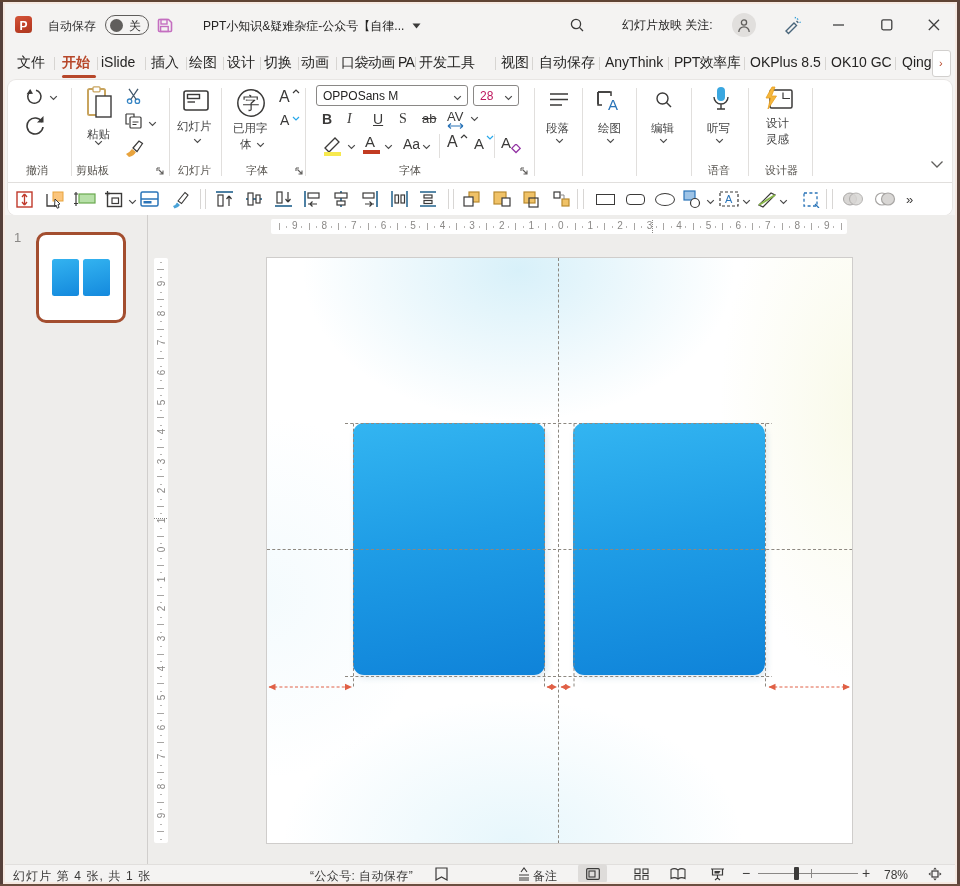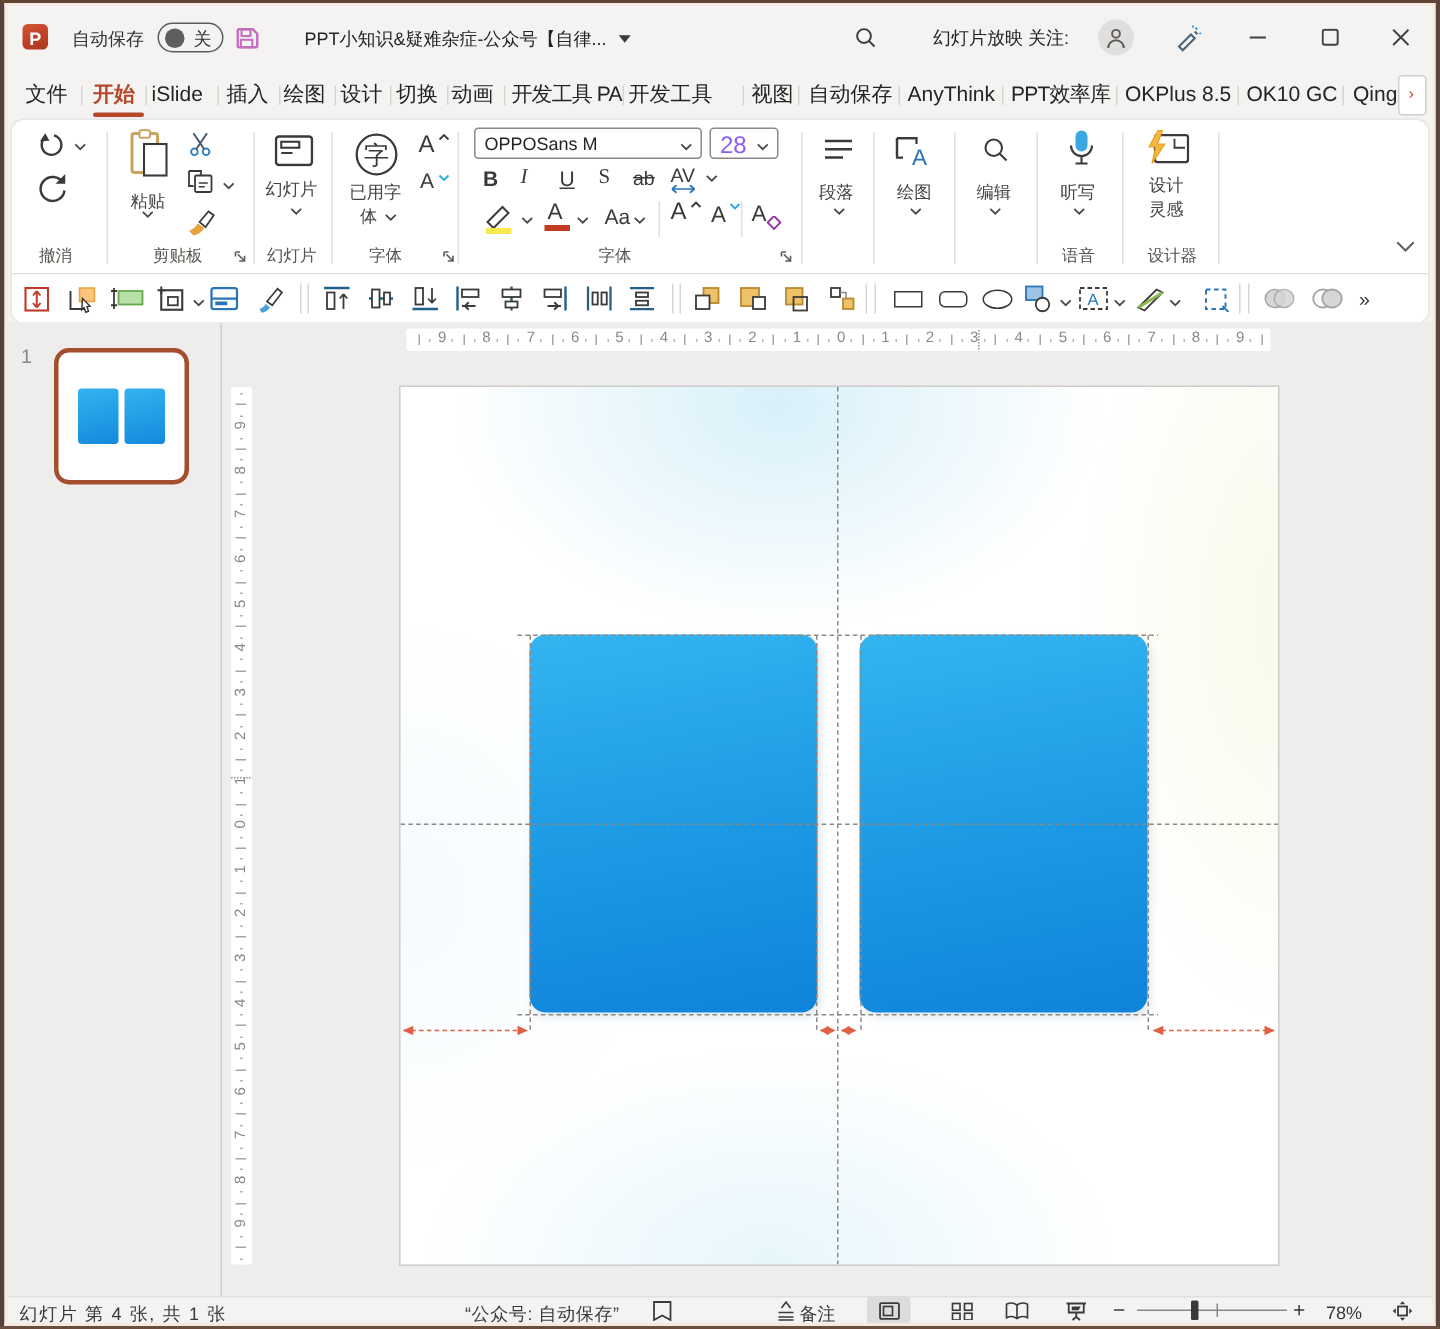--- a/index.html
+++ b/index.html
@@ -134,21 +134,21 @@
 <div class="abs" id="menubar"></div>
 <div class="mi" style="left:17px">文件</div>
 <div class="mi" id="mi-home" style="left:62px">开始</div>
 <div class="abs" id="home-underline"></div>
 <div class="mi" style="left:101px">iSlide</div>
 <div class="mi" style="left:151px">插入</div>
 <div class="mi" style="left:189px">绘图</div>
 <div class="mi" style="left:227px">设计</div>
 <div class="mi" style="left:264px">切换</div>
 <div class="mi" style="left:301px">动画</div>
-<div class="mi" style="left:341px;letter-spacing:-0.6px">开发工具 PA</div>
+<div class="mi" style="left:341px;letter-spacing:-0.6px">口袋动画 PA</div>
 <div class="mi" style="left:419px">开发工具</div>
 <div class="mi" style="left:501px">视图</div>
 <div class="mi" style="left:539px">自动保存</div>
 <div class="mi" style="left:605px">AnyThink</div>
 <div class="mi" style="left:674px;letter-spacing:-0.5px">PPT效率库</div>
 <div class="mi" style="left:750px">OKPlus 8.5</div>
 <div class="mi" style="left:831px">OK10 GC</div>
 <div class="mi" style="left:902px">Qing</div>
 <div class="msep" style="left:54px"></div>
 <div class="msep" style="left:97px"></div>
@@ -217,21 +217,21 @@
   <rect x="5" y="4" width="11" height="11" rx="1" fill="#fff" stroke="#3b3a39" stroke-width="1.2"></rect>
   <path d="M7.5 9 h6 M7.5 11.5 h4" stroke="#3b3a39" stroke-width="1"></path>
 </svg>
 <svg class="abs" style="left:148px;top:121px" width="9" height="6" viewBox="0 0 9 6">
     <path d="M1.2 1.2 L4.5 4.5 L7.8 1.2" fill="none" stroke="#4a4a4a" stroke-width="1.2"></path>
   </svg>
 <svg class="abs" style="left:124px;top:138px" width="22" height="20" viewBox="0 0 22 20">
   <path d="M2 16 q4 -2 6 -5 l4 3 q-2 4 -7 5 z" fill="#e8a33d"></path>
   <path d="M9 10 L15 3 l3.5 2.5 -5.5 8z" fill="#fff" stroke="#3b3a39" stroke-width="1.2"></path>
 </svg>
-<div class="rlabel" style="left:102px">剪贴板</div>
+<div class="rlabel" style="left:76px">剪贴板</div>
 <svg class="rexpand" style="left:155px" viewBox="0 0 10 10">
     <path d="M2 2 h3 M2 2 v3 M3.5 3.5 L8 8 M8 4.5 v3.5 h-3.5" fill="none" stroke="#605e5c" stroke-width="1.1"></path>
   </svg>
 
 <svg class="abs" style="left:183px;top:90px" width="26" height="21" viewBox="0 0 26 21">
   <rect x="1" y="1" width="24" height="19" rx="2" fill="none" stroke="#3b3a39" stroke-width="1.6"></rect>
   <rect x="4.5" y="4.5" width="12" height="4" fill="none" stroke="#3b3a39" stroke-width="1.4"></rect>
   <line x1="4.5" y1="12" x2="12" y2="12" stroke="#3b3a39" stroke-width="1.4"></line>
 </svg>
 <div class="rtext" style="left:177px;top:119px">幻灯片</div>
@@ -258,21 +258,21 @@
     <path d="M1 1 L4 4 L7 1" fill="none" stroke="#28a8ea" stroke-width="1.2"></path>
   </svg>
 
 <div class="abs" style="left:316px;top:85px;width:152px;height:21px;border:1px solid #8a8886;border-radius:3px;background:#fff">
   <span style="position:absolute;left:6px;top:3px;font-size:12px;color:#252423">OPPOSans M</span>
   <svg class="abs" style="right:5px;top:9px" width="9" height="6" viewBox="0 0 9 6">
       <path d="M1.2 1.2 L4.5 4.5 L7.8 1.2" fill="none" stroke="#4a4a4a" stroke-width="1.2"></path>
     </svg>
 </div>
 <div class="abs" style="left:473px;top:85px;width:46px;height:21px;border:1px solid #8a8886;border-radius:3px;background:#fff">
-  <span style="position:absolute;left:6px;top:3px;font-size:16px;color:#8b5cf6">28</span>
+  <span style="position:absolute;left:6px;top:3px;font-size:12px;color:#be185d">28</span>
   <svg class="abs" style="right:5px;top:9px" width="9" height="6" viewBox="0 0 9 6">
       <path d="M1.2 1.2 L4.5 4.5 L7.8 1.2" fill="none" stroke="#4a4a4a" stroke-width="1.2"></path>
     </svg>
 </div>
 <div class="abs" style="left:322px;top:111px;font-size:14px;font-weight:bold;color:#3b3a39">B</div>
 <div class="abs" style="left:347px;top:111px;font-size:14px;font-style:italic;color:#3b3a39;font-family:'Liberation Serif',serif">I</div>
 <div class="abs" style="left:373px;top:111px;font-size:14px;text-decoration:underline;color:#3b3a39">U</div>
 <div class="abs" style="left:399px;top:111px;font-size:14px;color:#3b3a39;font-family:'Liberation Serif',serif">S</div>
 <div class="abs" style="left:422px;top:111px;font-size:13px;color:#3b3a39;text-decoration:line-through">ab</div>
 <div class="abs" style="left:447px;top:109px;font-size:13px;color:#3b3a39">AV</div>

